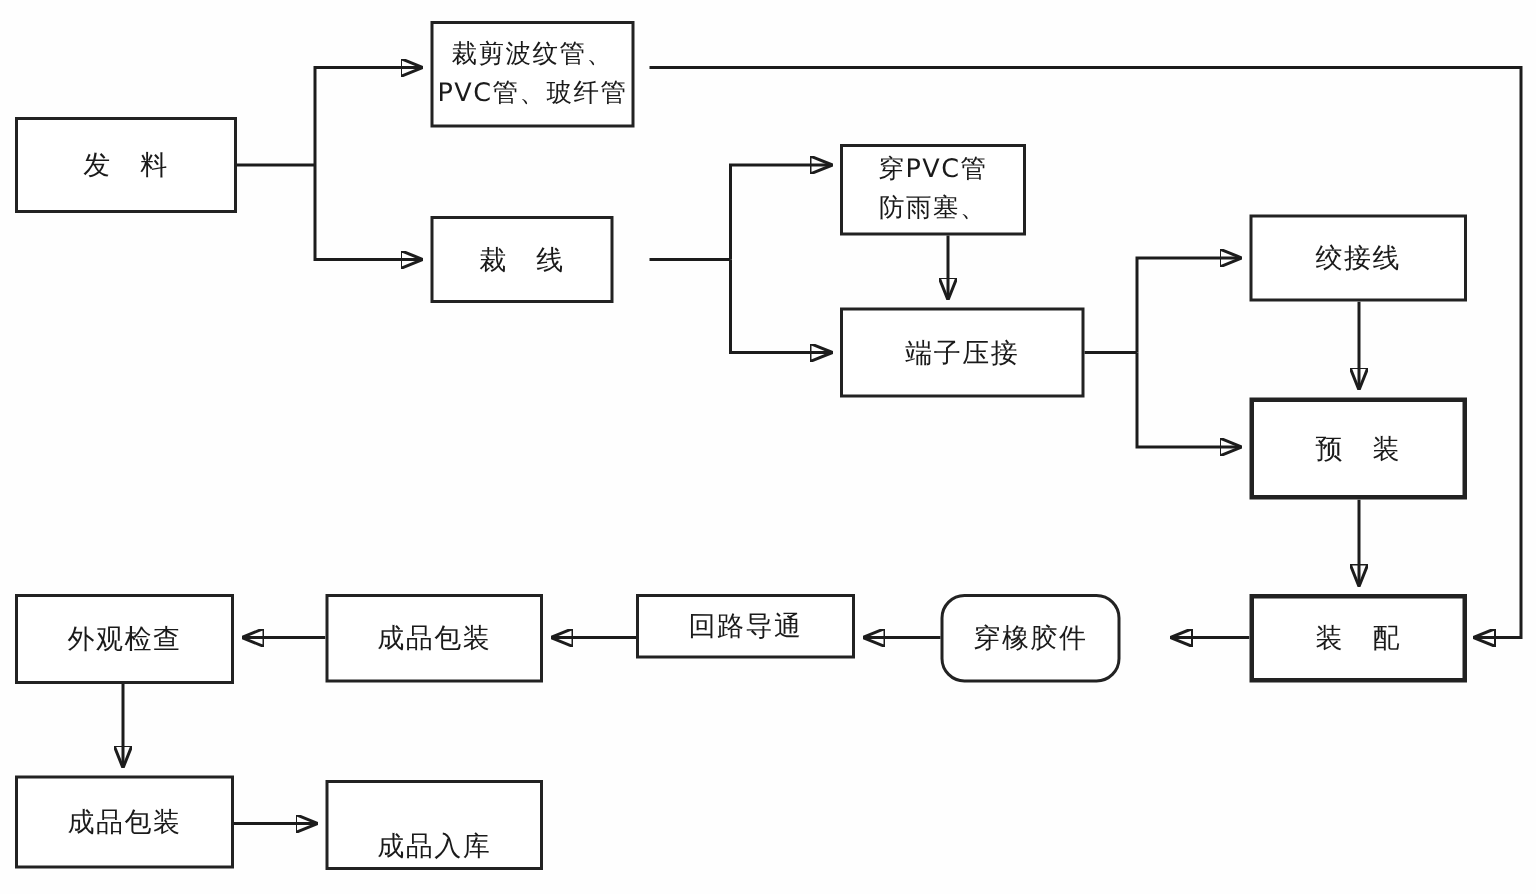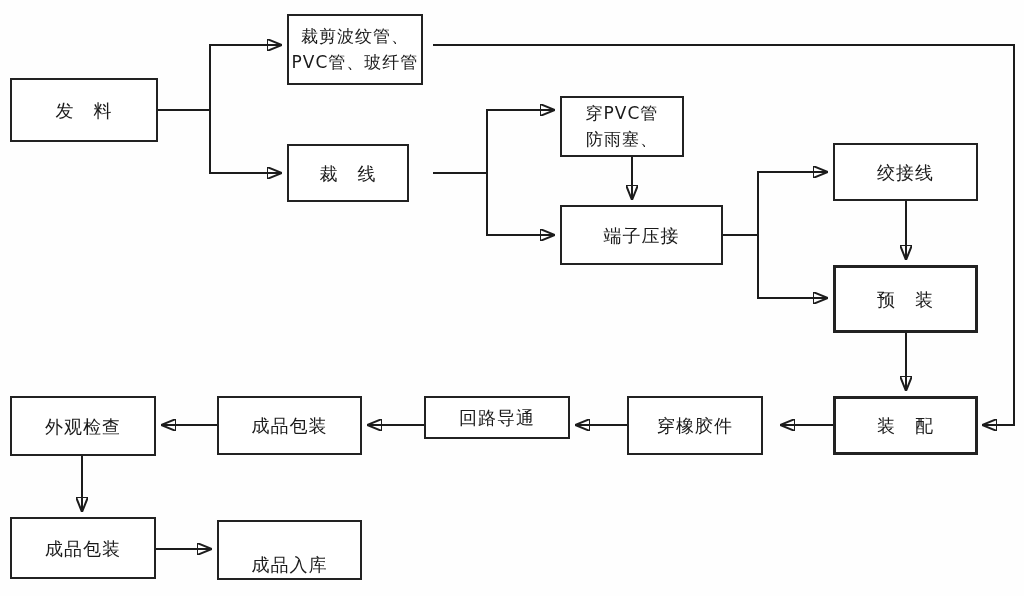--- a/index.html
+++ b/index.html
@@ -33,21 +33,21 @@
 
   
   .b-issue       { left: 10px;  top: 78px;  width: 148px; height: 64px; }
   .b-cuttubes    { left: 287px; top: 14px;  width: 136px; height: 71px; }
   .b-cutwire     { left: 287px; top: 144px; width: 122px; height: 58px; }
   .b-threadpvc   { left: 560px; top: 96px;  width: 124px; height: 61px; }
   .b-crimp       { left: 560px; top: 205px; width: 163px; height: 60px; }
   .b-twist       { left: 833px; top: 143px; width: 145px; height: 58px; }
   .b-preassy     { left: 833px; top: 265px; width: 145px; height: 68px; }
   .b-assembly    { left: 833px; top: 396px; width: 145px; height: 59px; }
-  .b-rubber      { left: 627px; top: 396px; width: 136px; height: 59px; }
+  .b-rubber      { left: 627px; top: 396px; width: 120px; height: 59px; border-radius: 16px; }
   .b-circuit     { left: 424px; top: 396px; width: 146px; height: 43px; }
   .b-dimension   { left: 217px; top: 396px; width: 145px; height: 59px; }
   .b-visual      { left: 10px;  top: 396px; width: 146px; height: 60px; }
   .b-packaging   { left: 10px;  top: 517px; width: 146px; height: 62px; }
   .b-warehouse   { left: 217px; top: 520px; width: 145px; height: 60px; align-items: flex-end; }
 </style>
 </head>
 <body>
 
 <div class="canvas">

